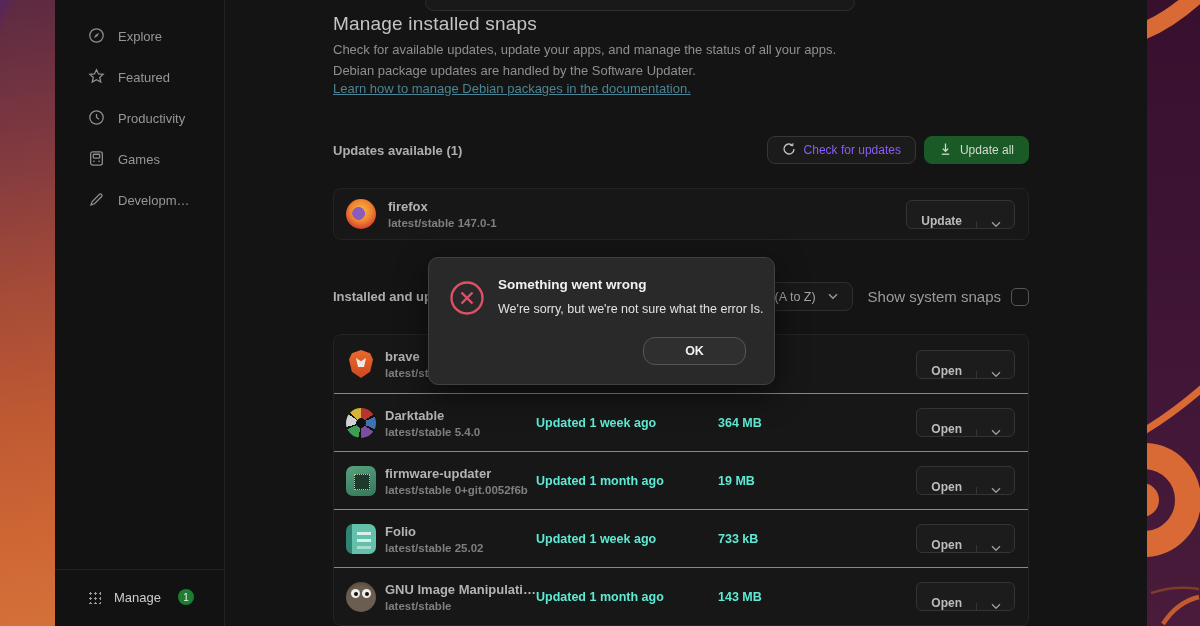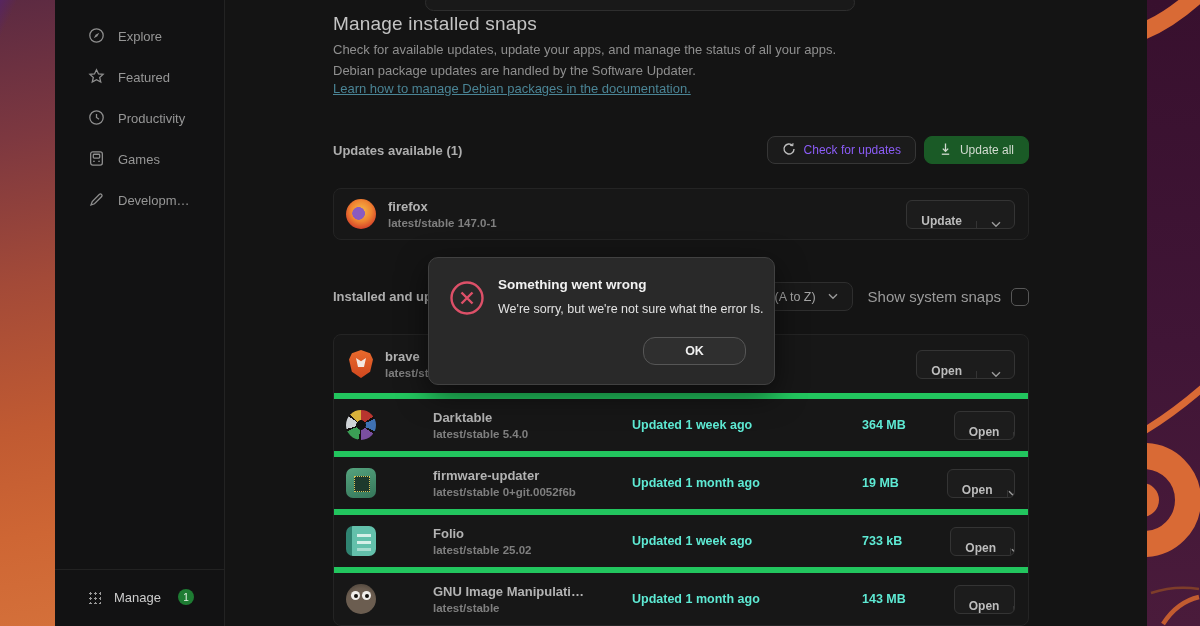--- a/index.html
+++ b/index.html
@@ -77,21 +77,21 @@
   .dropdown { height:29px; display:flex; align-items:center; gap:12px; padding:0 14px;
     background:#191919; border:1px solid #2e2e2e; border-radius:8px; font-size:12.5px;
     color:#a5a5a5; cursor:pointer; }
   .toggle-label { font-size:15px; color:#9b9b9b; }
   .checkbox { width:18px; height:18px; border:1.5px solid #575757; border-radius:5px;
     background:transparent; cursor:pointer; margin-left:-5px; }
 
   .list-card { margin-top:23px; }
   .snap-row { height:58px; display:grid; grid-template-columns:39px 151px 182px 1fr auto;
     align-items:center; padding:0 13px 0 12px; }
-  .snap-row + .snap-row { border-top:6px solid #22c55e;gap:48px; }
+  .snap-row + .snap-row { border-top:1px solid #22c55e; }
   .meta { font-size:12.5px; color:#5eead4; white-space:nowrap; }
 
   
   .dialog { position:absolute; left:428px; top:257px; width:347px; height:128px;
     background:#292929; border:1px solid #414141; border-radius:10px; z-index:50;
     box-shadow:0 10px 30px rgba(0,0,0,.55); }
   .dlg-title { position:absolute; left:69px; top:19px; font-size:13.5px; font-weight:bold; color:#f1f1f1; }
   .dlg-msg { position:absolute; left:69px; top:44px; font-size:12.5px; color:#e2e2e2; }
   .dlg-ok { position:absolute; right:28px; bottom:19px; width:103px; height:28px;
     background:#2f2f2f; border:1px solid #565656; border-radius:12px; color:#f0f0f0;

